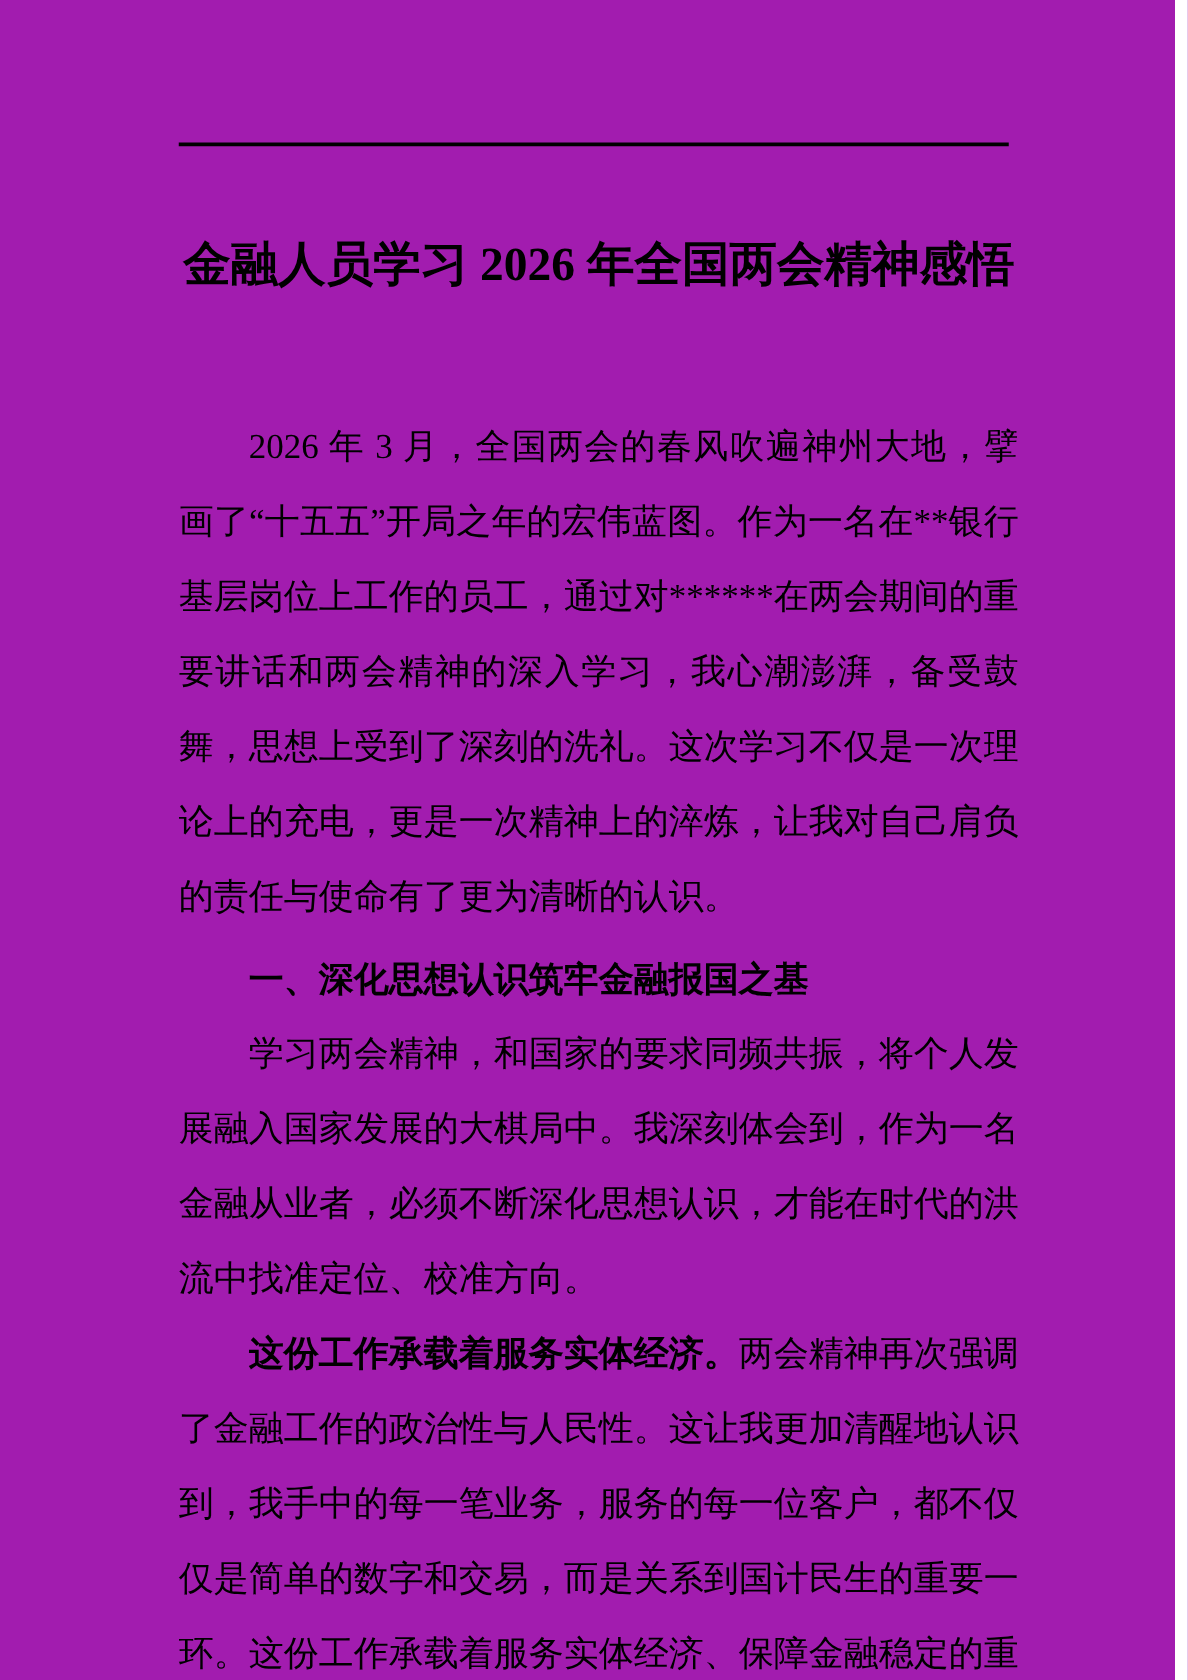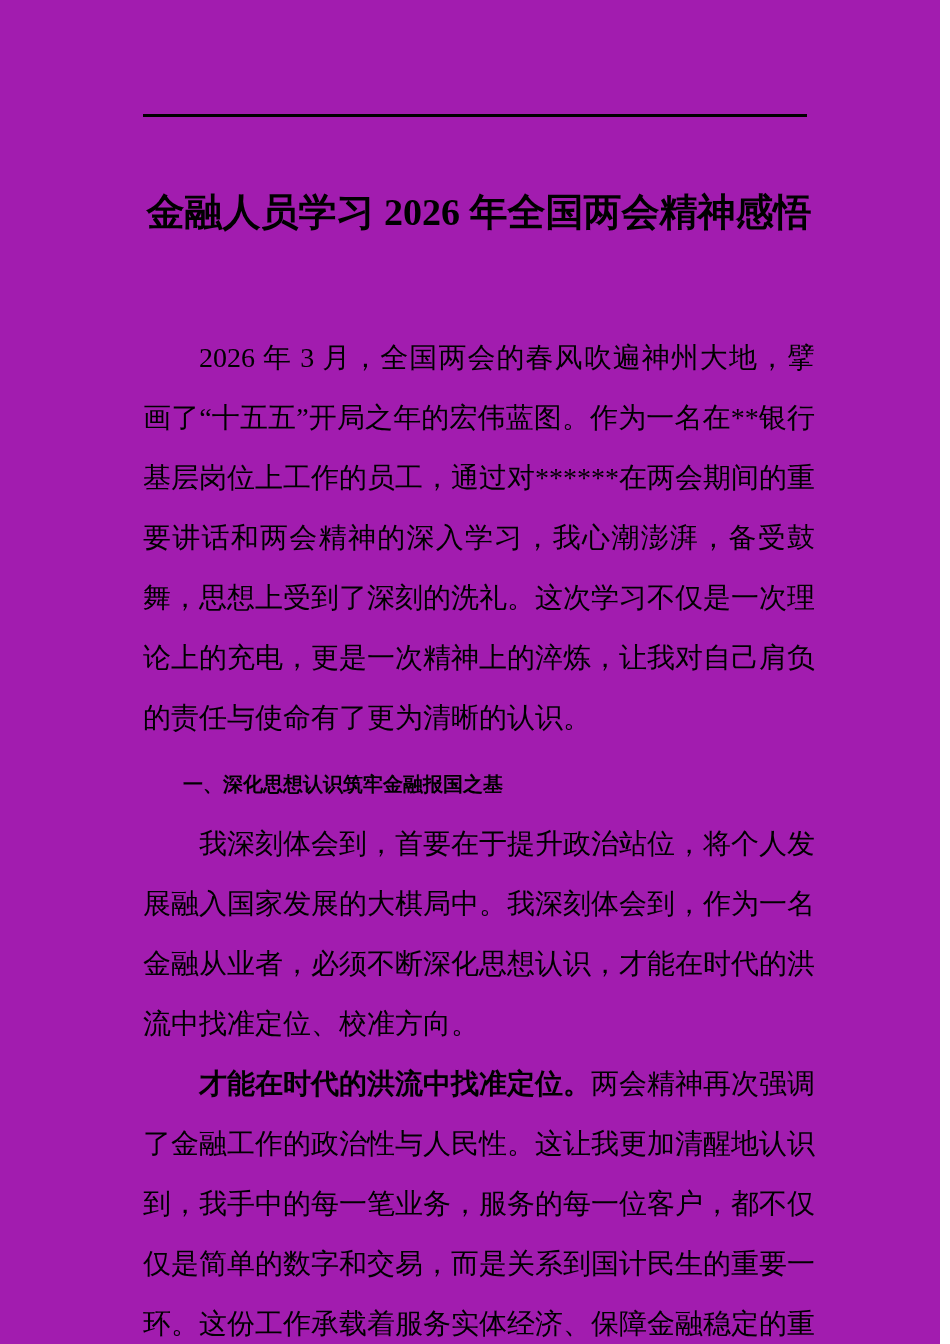--- a/index.html
+++ b/index.html
@@ -46,33 +46,33 @@
     text-align: justify;
   }
   .doc-body p {
     margin: 0;
     text-indent: 2em;
   }
   .doc-body p.heading {
     margin-top: 6px;
     font-family: "Liberation Sans", "DejaVu Sans", sans-serif;
     font-weight: 700;
-    font-size: 20px;
+    font-size: 28px;
   }
   .doc-body strong.lead {
     font-weight: 700;
   }
 </style>
 </head>
 <body>
 
 <div class="page">
   <div class="header-rule"></div>
   <div class="content">
     <h1 class="doc-title">金融人员学习 2026 年全国两会精神感悟</h1>
     <div class="doc-body">
         <p class="para">2026 年 3 月，全国两会的春风吹遍神州大地，擘画了“十五五”开局之年的宏伟蓝图。作为一名在**银行基层岗位上工作的员工，通过对******在两会期间的重要讲话和两会精神的深入学习，我心潮澎湃，备受鼓舞，思想上受到了深刻的洗礼。这次学习不仅是一次理论上的充电，更是一次精神上的淬炼，让我对自己肩负的责任与使命有了更为清晰的认识。</p>
         <p class="heading">一、深化思想认识筑牢金融报国之基</p>
-        <p class="para">我深刻体会到，首要在于提升政治站位，将个人发展融入国家发展的大棋局中。我深刻体会到，作为一名金融从业者，必须不断深化思想认识，才能在时代的洪流中找准定位、校准方向。</p>
-        <p class="para"><strong class="lead">才能在时代的洪流中找准定位。</strong>两会精神再次强调了金融工作的政治性与人民性。这让我更加清醒地认识到，我手中的每一笔业务，服务的每一位客户，都不仅仅是简单的数字和交易，而是关系到国计民生的重要一环。这份工作承载着服务实体经济、保障金融稳定的重大责任。因此，在日常工作中，我必须时刻牢记金融服务国家战略的初心，以高度的政治自觉，确保业务发展的方向始终与*和国家的要求同频共振。</p>
+        <p class="para">学习两会精神，和国家的要求同频共振，将个人发展融入国家发展的大棋局中。我深刻体会到，作为一名金融从业者，必须不断深化思想认识，才能在时代的洪流中找准定位、校准方向。</p>
+        <p class="para"><strong class="lead">这份工作承载着服务实体经济。</strong>两会精神再次强调了金融工作的政治性与人民性。这让我更加清醒地认识到，我手中的每一笔业务，服务的每一位客户，都不仅仅是简单的数字和交易，而是关系到国计民生的重要一环。这份工作承载着服务实体经济、保障金融稳定的重大责任。因此，在日常工作中，我必须时刻牢记金融服务国家战略的初心，以高度的政治自觉，确保业务发展的方向始终与*和国家的要求同频共振。</p>
       </div>
   </div>
 </div>
 
 </body></html>

